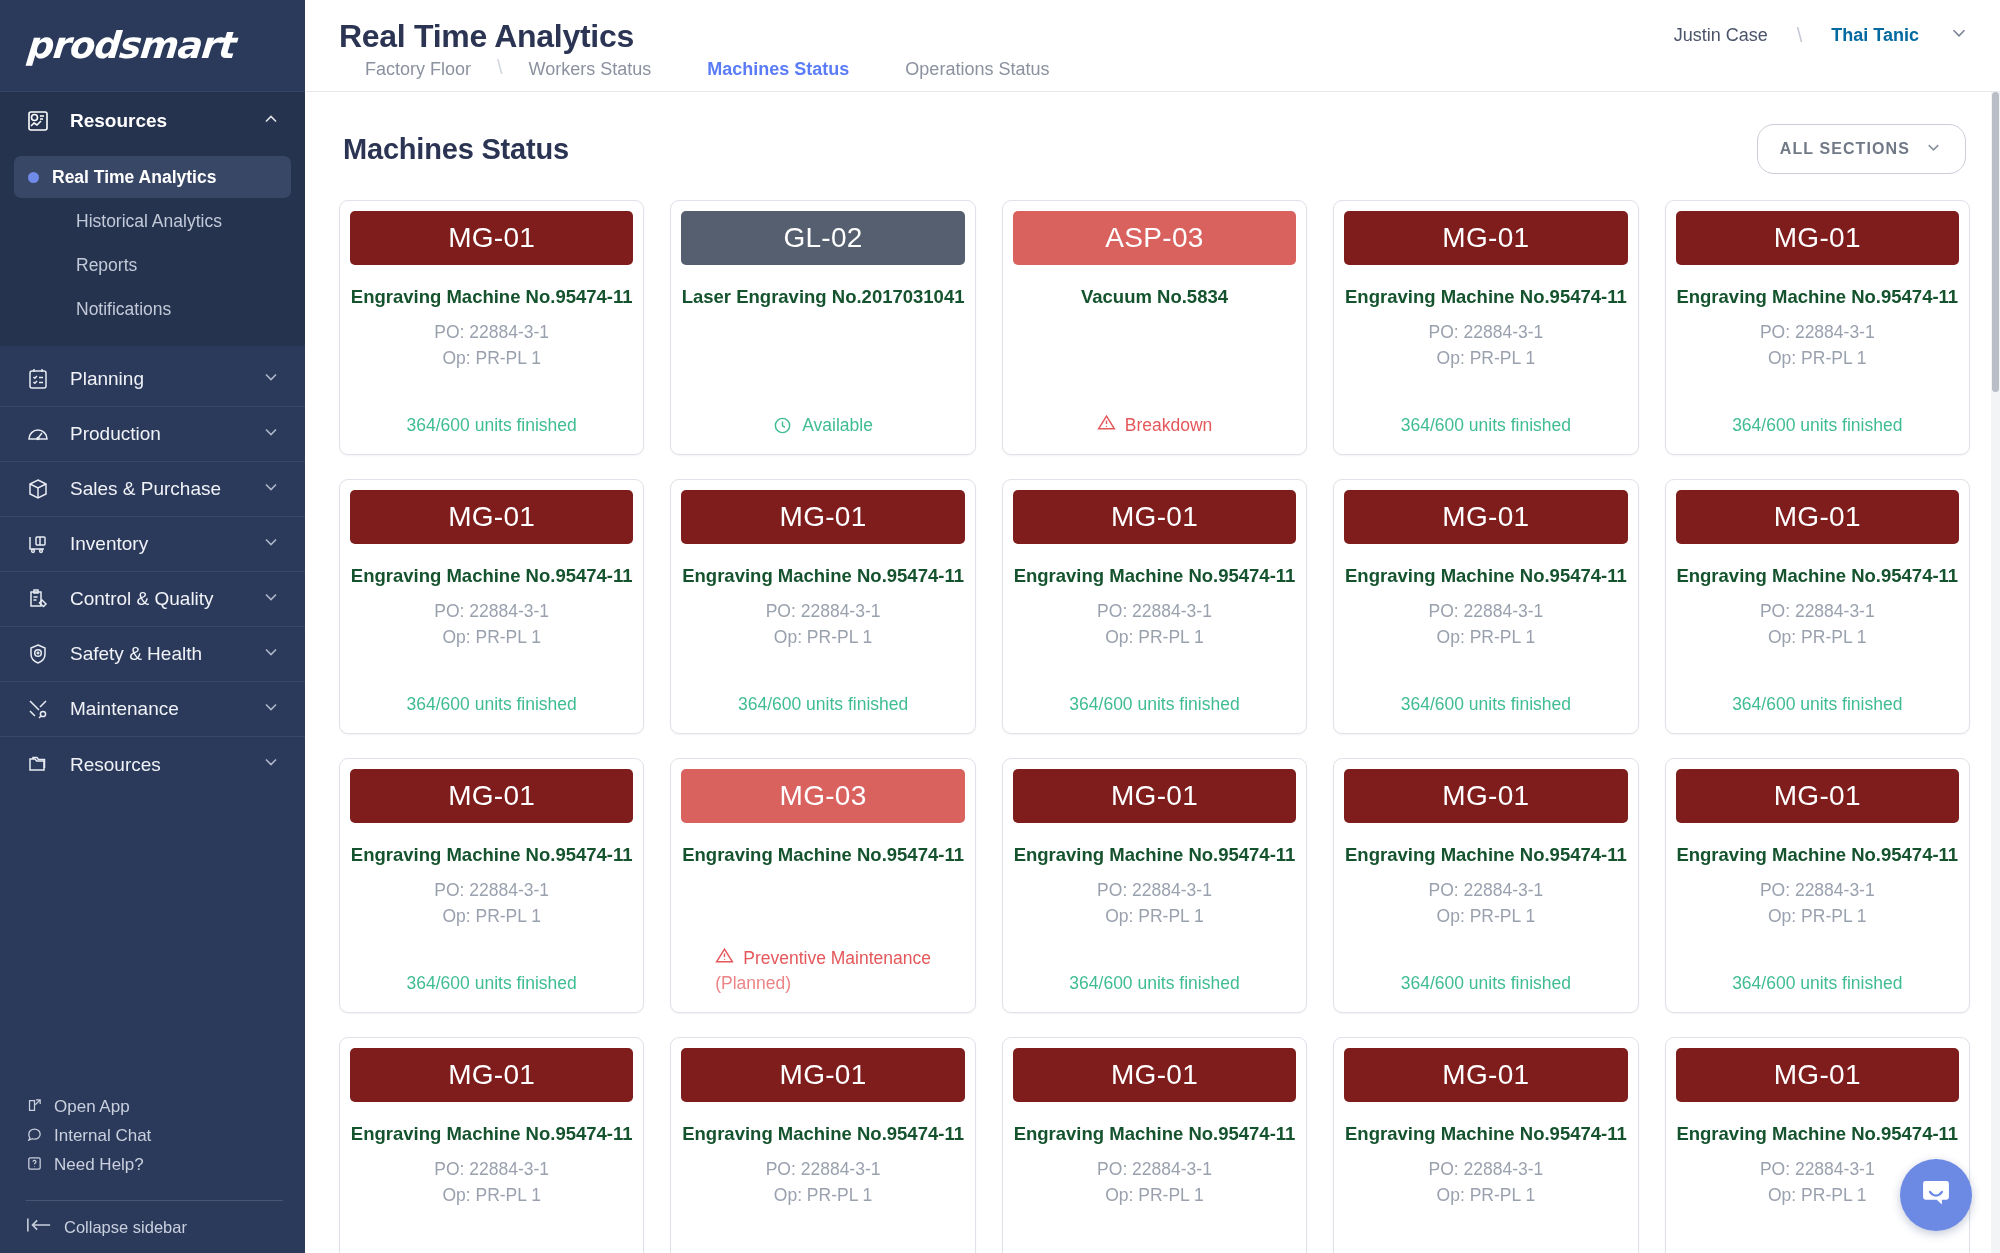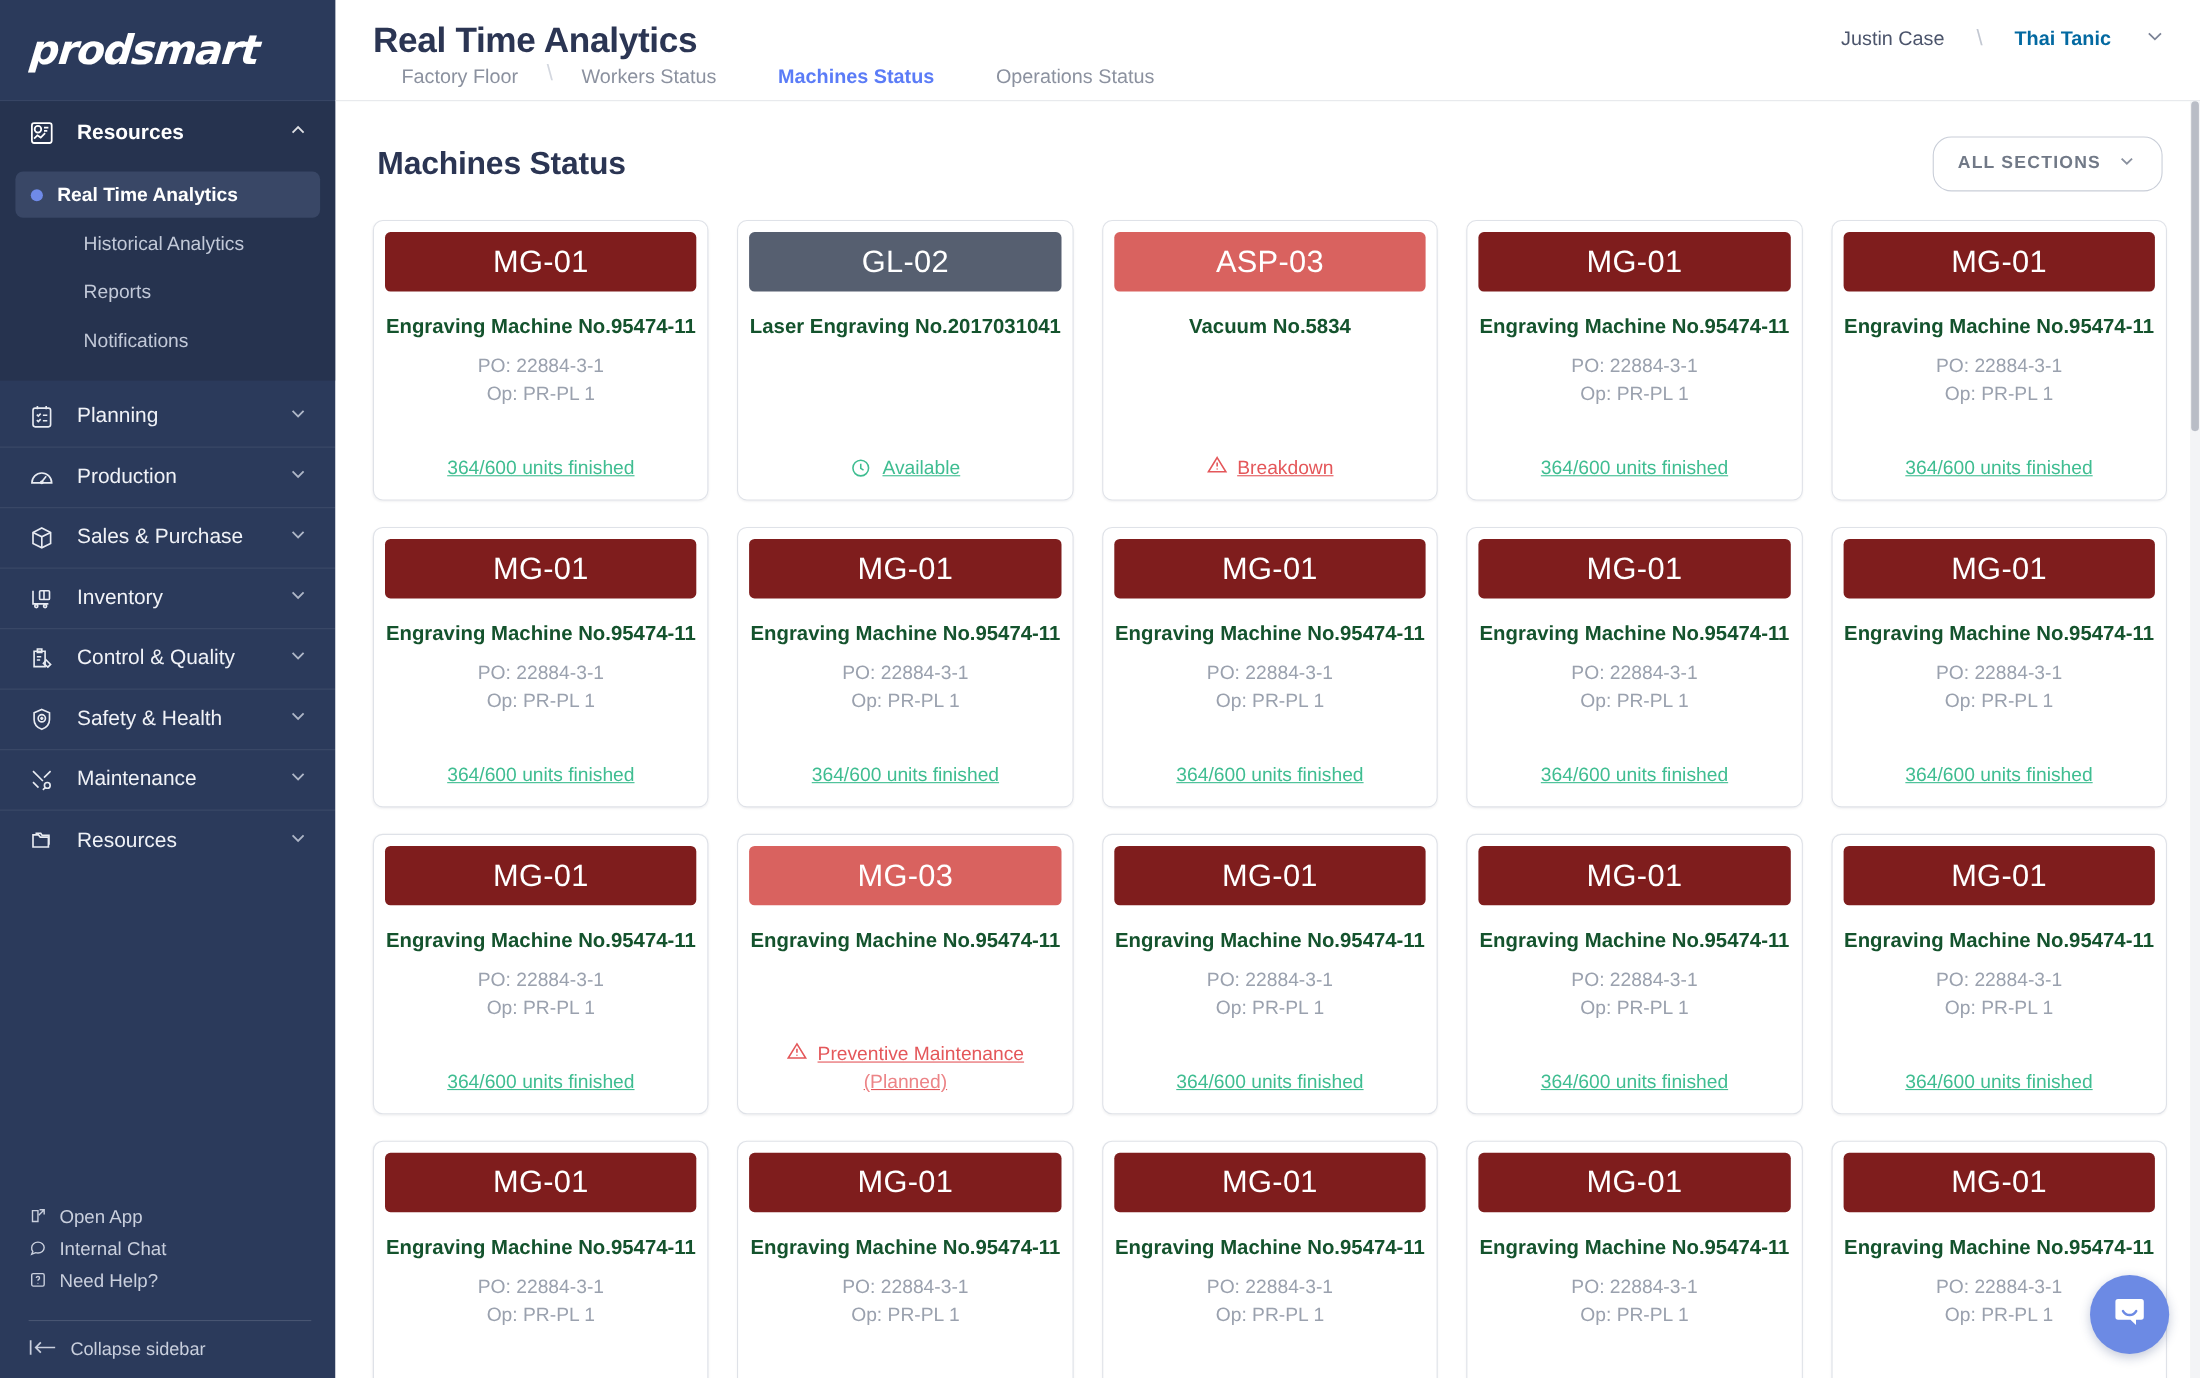--- a/index.html
+++ b/index.html
@@ -156,21 +156,21 @@
   .card-name {
     margin-top: 19px; text-align: center;
     font-size: 18.5px; font-weight: 700; color: #14532d; line-height: 1.45;
   }
   .card-meta {
     margin-top: 8px; text-align: center;
     font-size: 17.5px; color: #9aa1ae; line-height: 1.5;
   }
   .card-status {
     margin-top: auto; padding-top: 18px;
-    text-align: center; font-size: 17.5px; line-height: 1.42; text-decoration: underline;
+    font-size: 17.5px; line-height: 1.42;
   }
   .card-status.units { color: #3fbd91; }
   .card-status.avail { color: #3fbd91; display:flex; align-items:center; justify-content:center; gap:10px; }
   .card-status.alarm { color: #e4575a; }
   .card-status.alarm .alarm-row { display:flex; align-items:flex-start; justify-content:center; gap:9px; }
   .card-status.alarm .sub { display:block; color:#ec8487; }
   .status-ico { flex: none; display:inline-flex; }
 
   
   .scrollbar {

